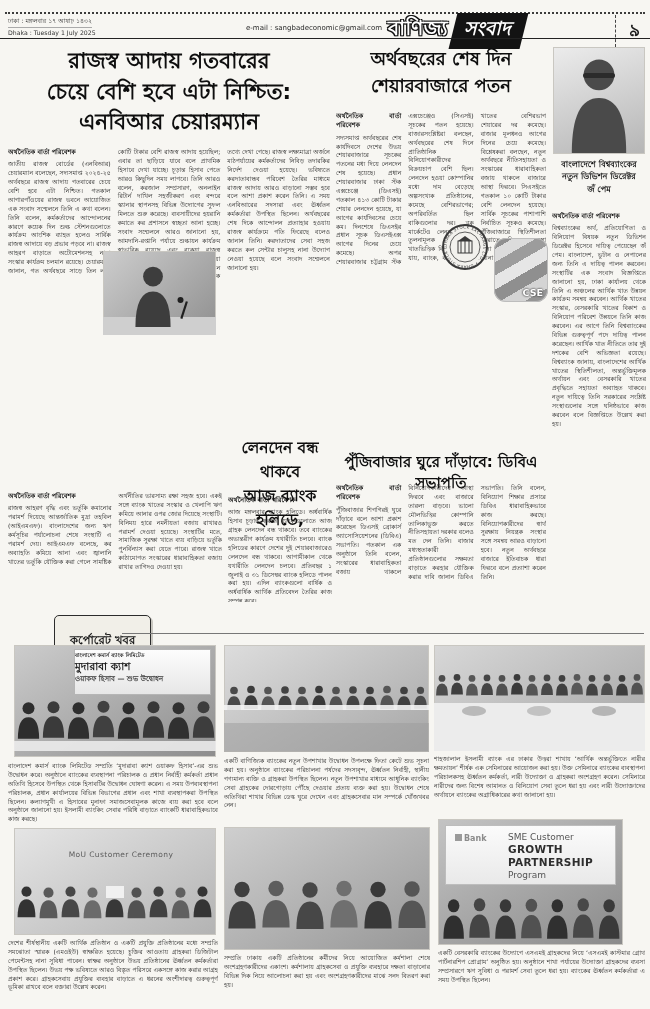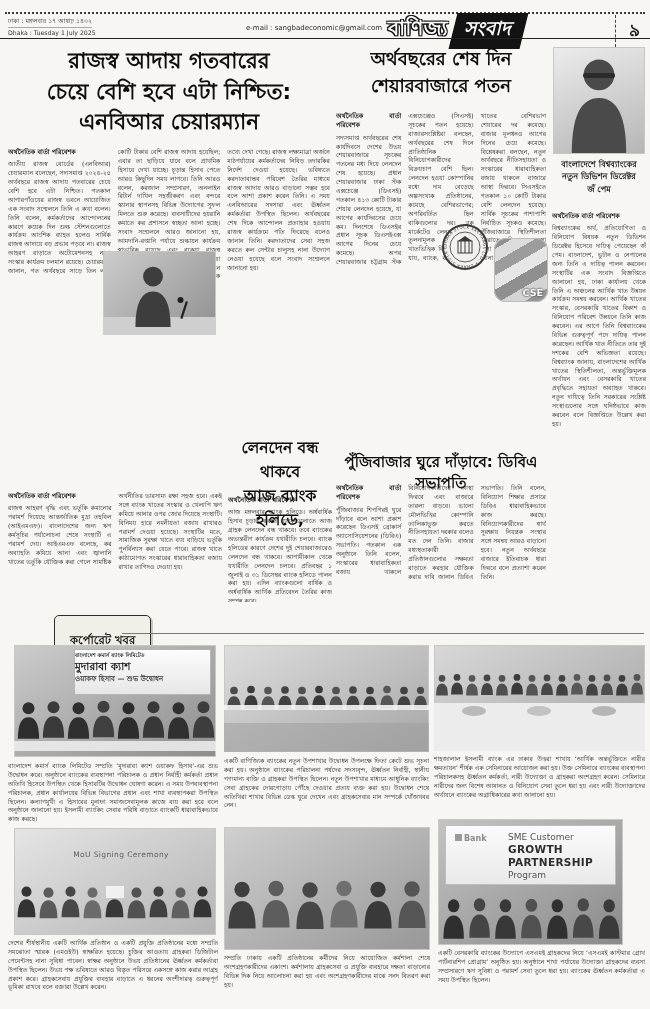--- a/index.html
+++ b/index.html
@@ -272,21 +272,21 @@
       <use href="#prs" x="24" y="42" width="21" height="65" fill="#5a5a5a"></use>
       <use href="#prs" x="46" y="40" width="21" height="67" fill="#474747"></use>
       <use href="#prs" x="68" y="42" width="21" height="65" fill="#6b6b6b"></use>
       <use href="#prs" x="90" y="40" width="21" height="67" fill="#383838"></use>
       <use href="#prs" x="112" y="42" width="21" height="65" fill="#525252"></use>
       <use href="#prs" x="134" y="40" width="21" height="67" fill="#414141"></use>
       <use href="#prs" x="156" y="42" width="21" height="65" fill="#606060"></use>
       <use href="#prs" x="178" y="40" width="21" height="67" fill="#343434"></use>
       <rect x="92" y="58" width="18" height="12" fill="#f1f1f1"></rect>
     </svg>
-    <div class="p4banner">MoU Signing Ceremony</div>
+    <div class="p4banner">MoU Customer Ceremony</div>
   </div>
   <div class="photo photo5">
     <svg viewBox="0 0 206 123" preserveAspectRatio="none">
       <use href="#prs" x="2" y="32" width="32" height="91" fill="#3f3f3f"></use>
       <use href="#prs" x="36" y="30" width="32" height="93" fill="#5d5d5d"></use>
       <use href="#prs" x="70" y="33" width="32" height="90" fill="#474747"></use>
       <use href="#prs" x="104" y="30" width="32" height="93" fill="#6f6f6f"></use>
       <use href="#prs" x="138" y="32" width="32" height="91" fill="#393939"></use>
       <use href="#prs" x="172" y="31" width="32" height="92" fill="#555555"></use>
     </svg>

